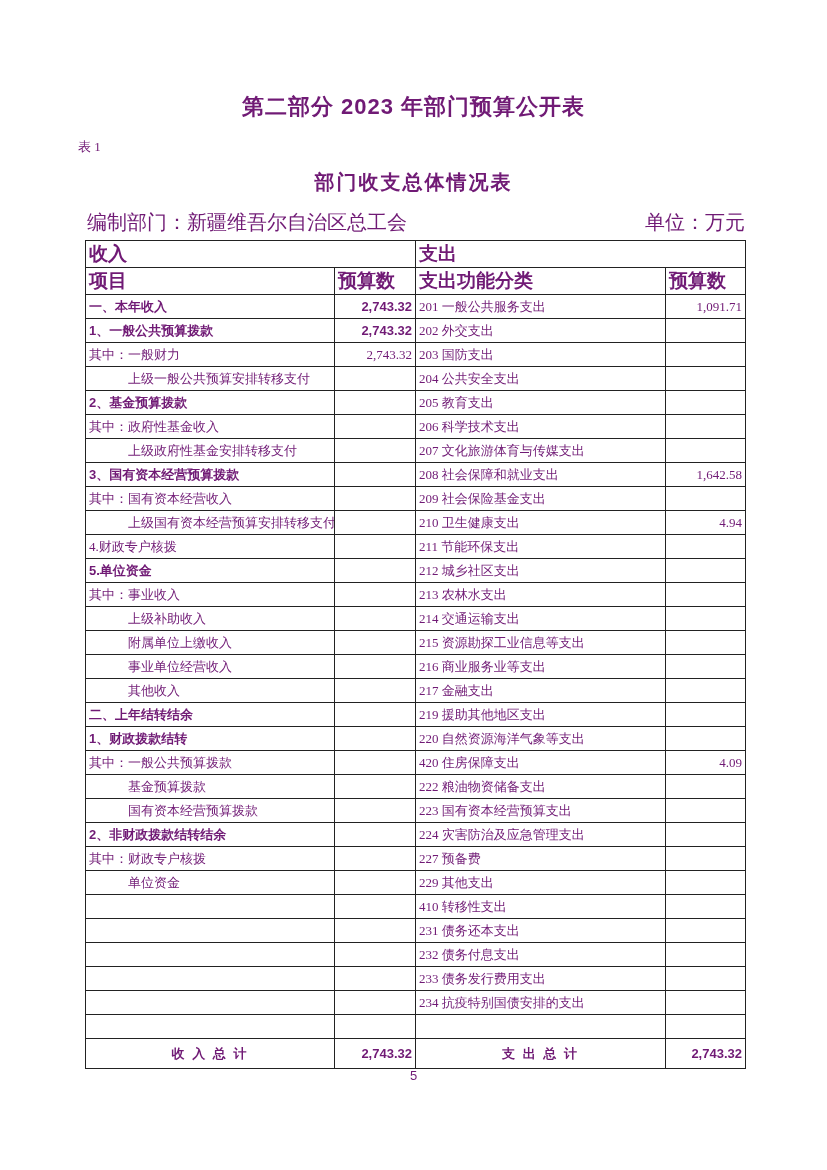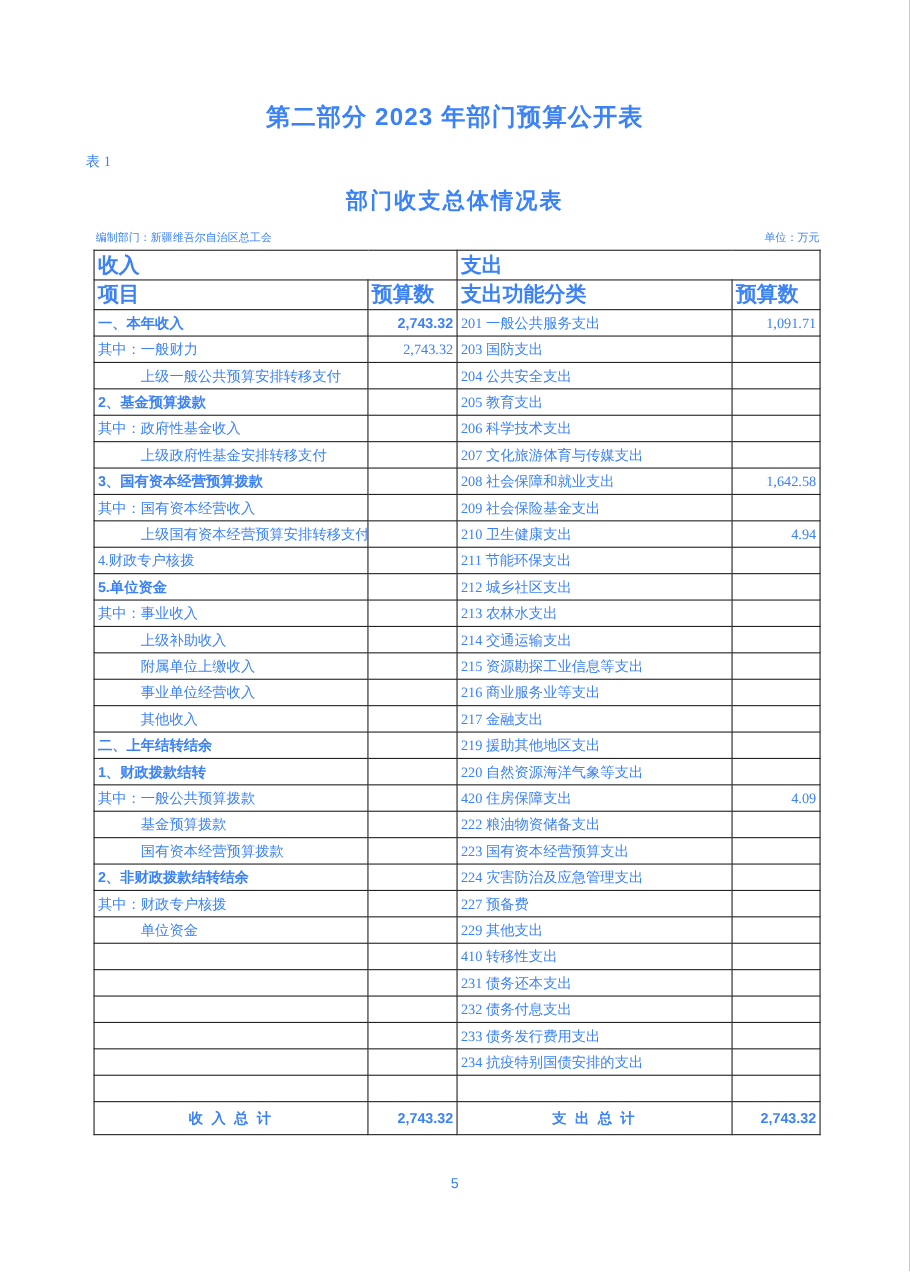--- a/index.html
+++ b/index.html
@@ -2,21 +2,21 @@
 <html><head>
 <meta charset="utf-8">
 <style>
   * { margin:0; padding:0; box-sizing:border-box; }
   html,body { background:#888; }
   .page {
     position:relative;
     width:827px; height:1170px;
     margin:0 auto;
     background:#ffffff;
-    color:#3b82f6;
+    color:#701a75;
     font-family:"Liberation Serif","DejaVu Serif",serif;
     overflow:hidden;
   }
   .doc-title {
     padding-top:92px;
     text-align:center;
     font-size:22px;
     font-weight:bold;
     letter-spacing:1px;
     font-family:"Liberation Sans","DejaVu Sans",sans-serif;
@@ -34,21 +34,21 @@
     font-family:Liberation Serif, serif;
   }
   .content {
     width:660px;
     margin:13px 0 0 85px;
   }
   .meta-row {
     display:flex;
     justify-content:space-between;
     align-items:flex-end;
-    font-size:10px;
+    font-size:20px;
     margin-bottom:4px;
     padding-left:2px;
   }
   table.budget {
     width:660px;
     border-collapse:collapse;
     table-layout:fixed;
     font-size:13px;
   }
   table.budget col.c-item    { width:249px; }
@@ -129,20 +129,26 @@
         </tr>
       </thead>
       <tbody>
           <tr>
             <td class="item bold">一、本年收入</td>
             <td class="value bold">2,743.32</td>
             <td class="item">201 一般公共服务支出</td>
             <td class="value">1,091.71</td>
           </tr>
           <tr>
+            <td class="item bold">1、一般公共预算拨款</td>
+            <td class="value bold">2,743.32</td>
+            <td class="item">202 外交支出</td>
+            <td class="value"></td>
+          </tr>
+          <tr>
             <td class="item">其中：一般财力</td>
             <td class="value">2,743.32</td>
             <td class="item">203 国防支出</td>
             <td class="value"></td>
           </tr>
           <tr>
             <td class="item indent">上级一般公共预算安排转移支付</td>
             <td class="value"></td>
             <td class="item">204 公共安全支出</td>
             <td class="value"></td>

